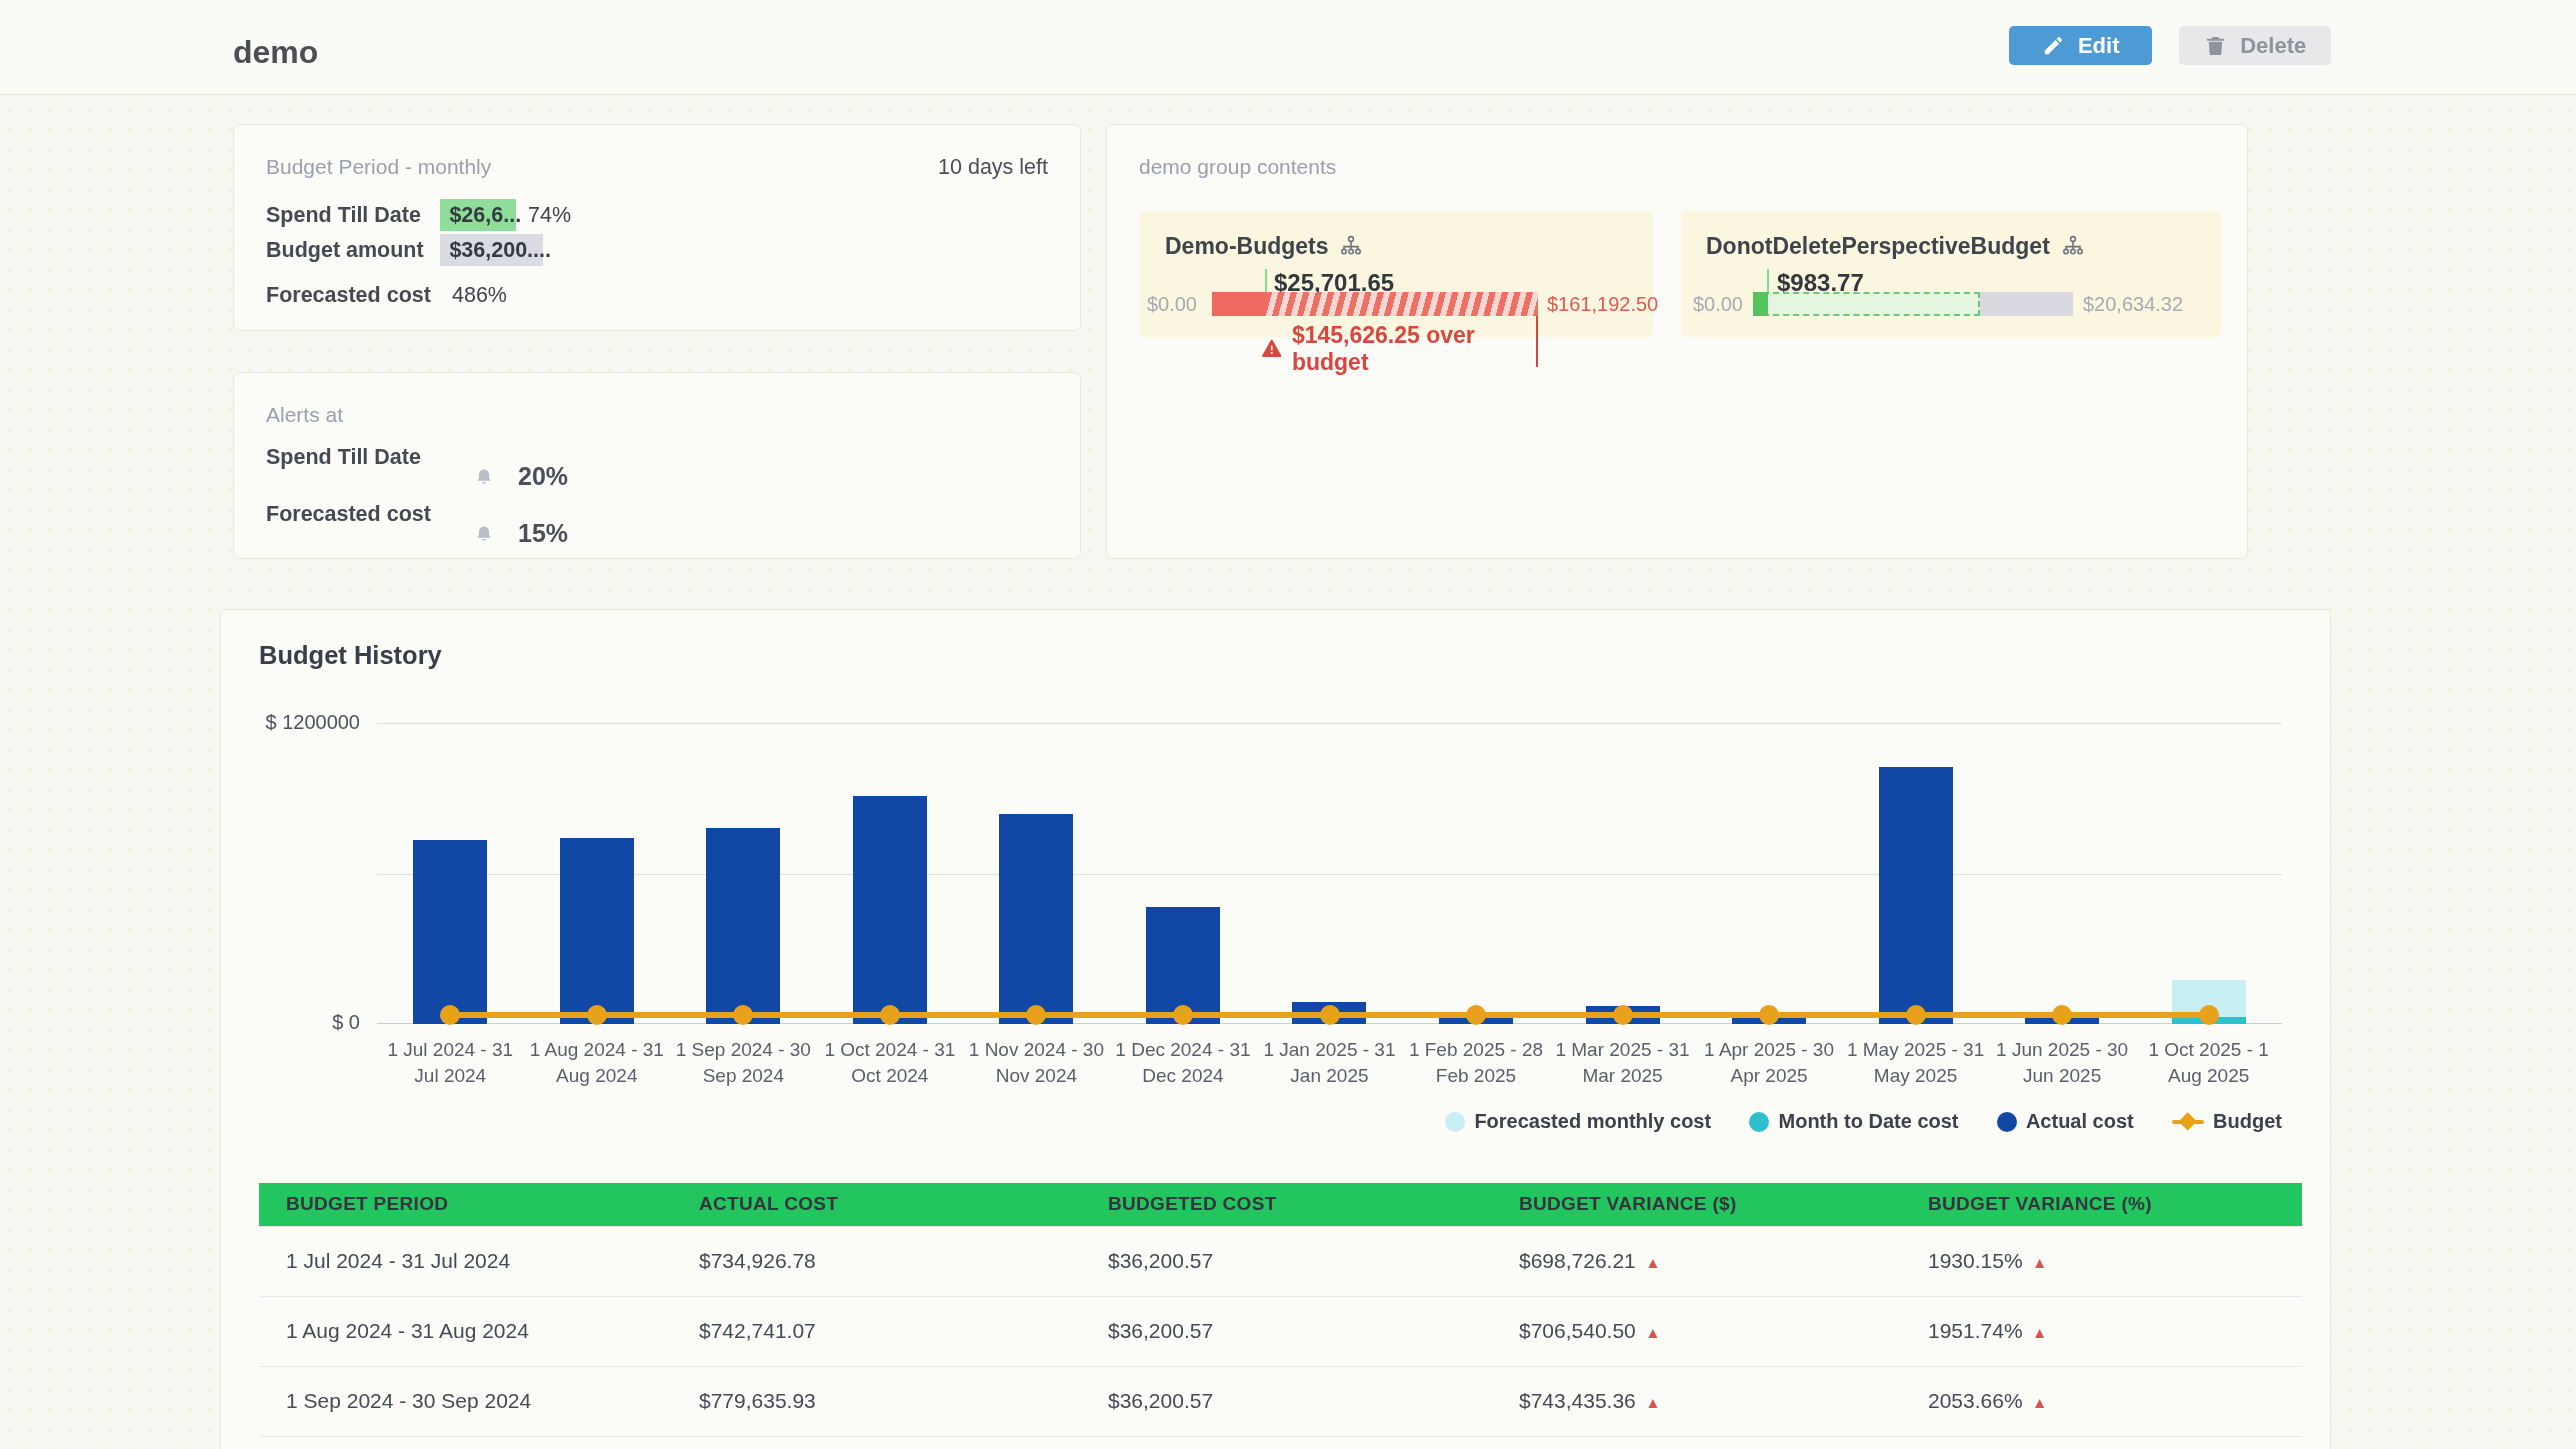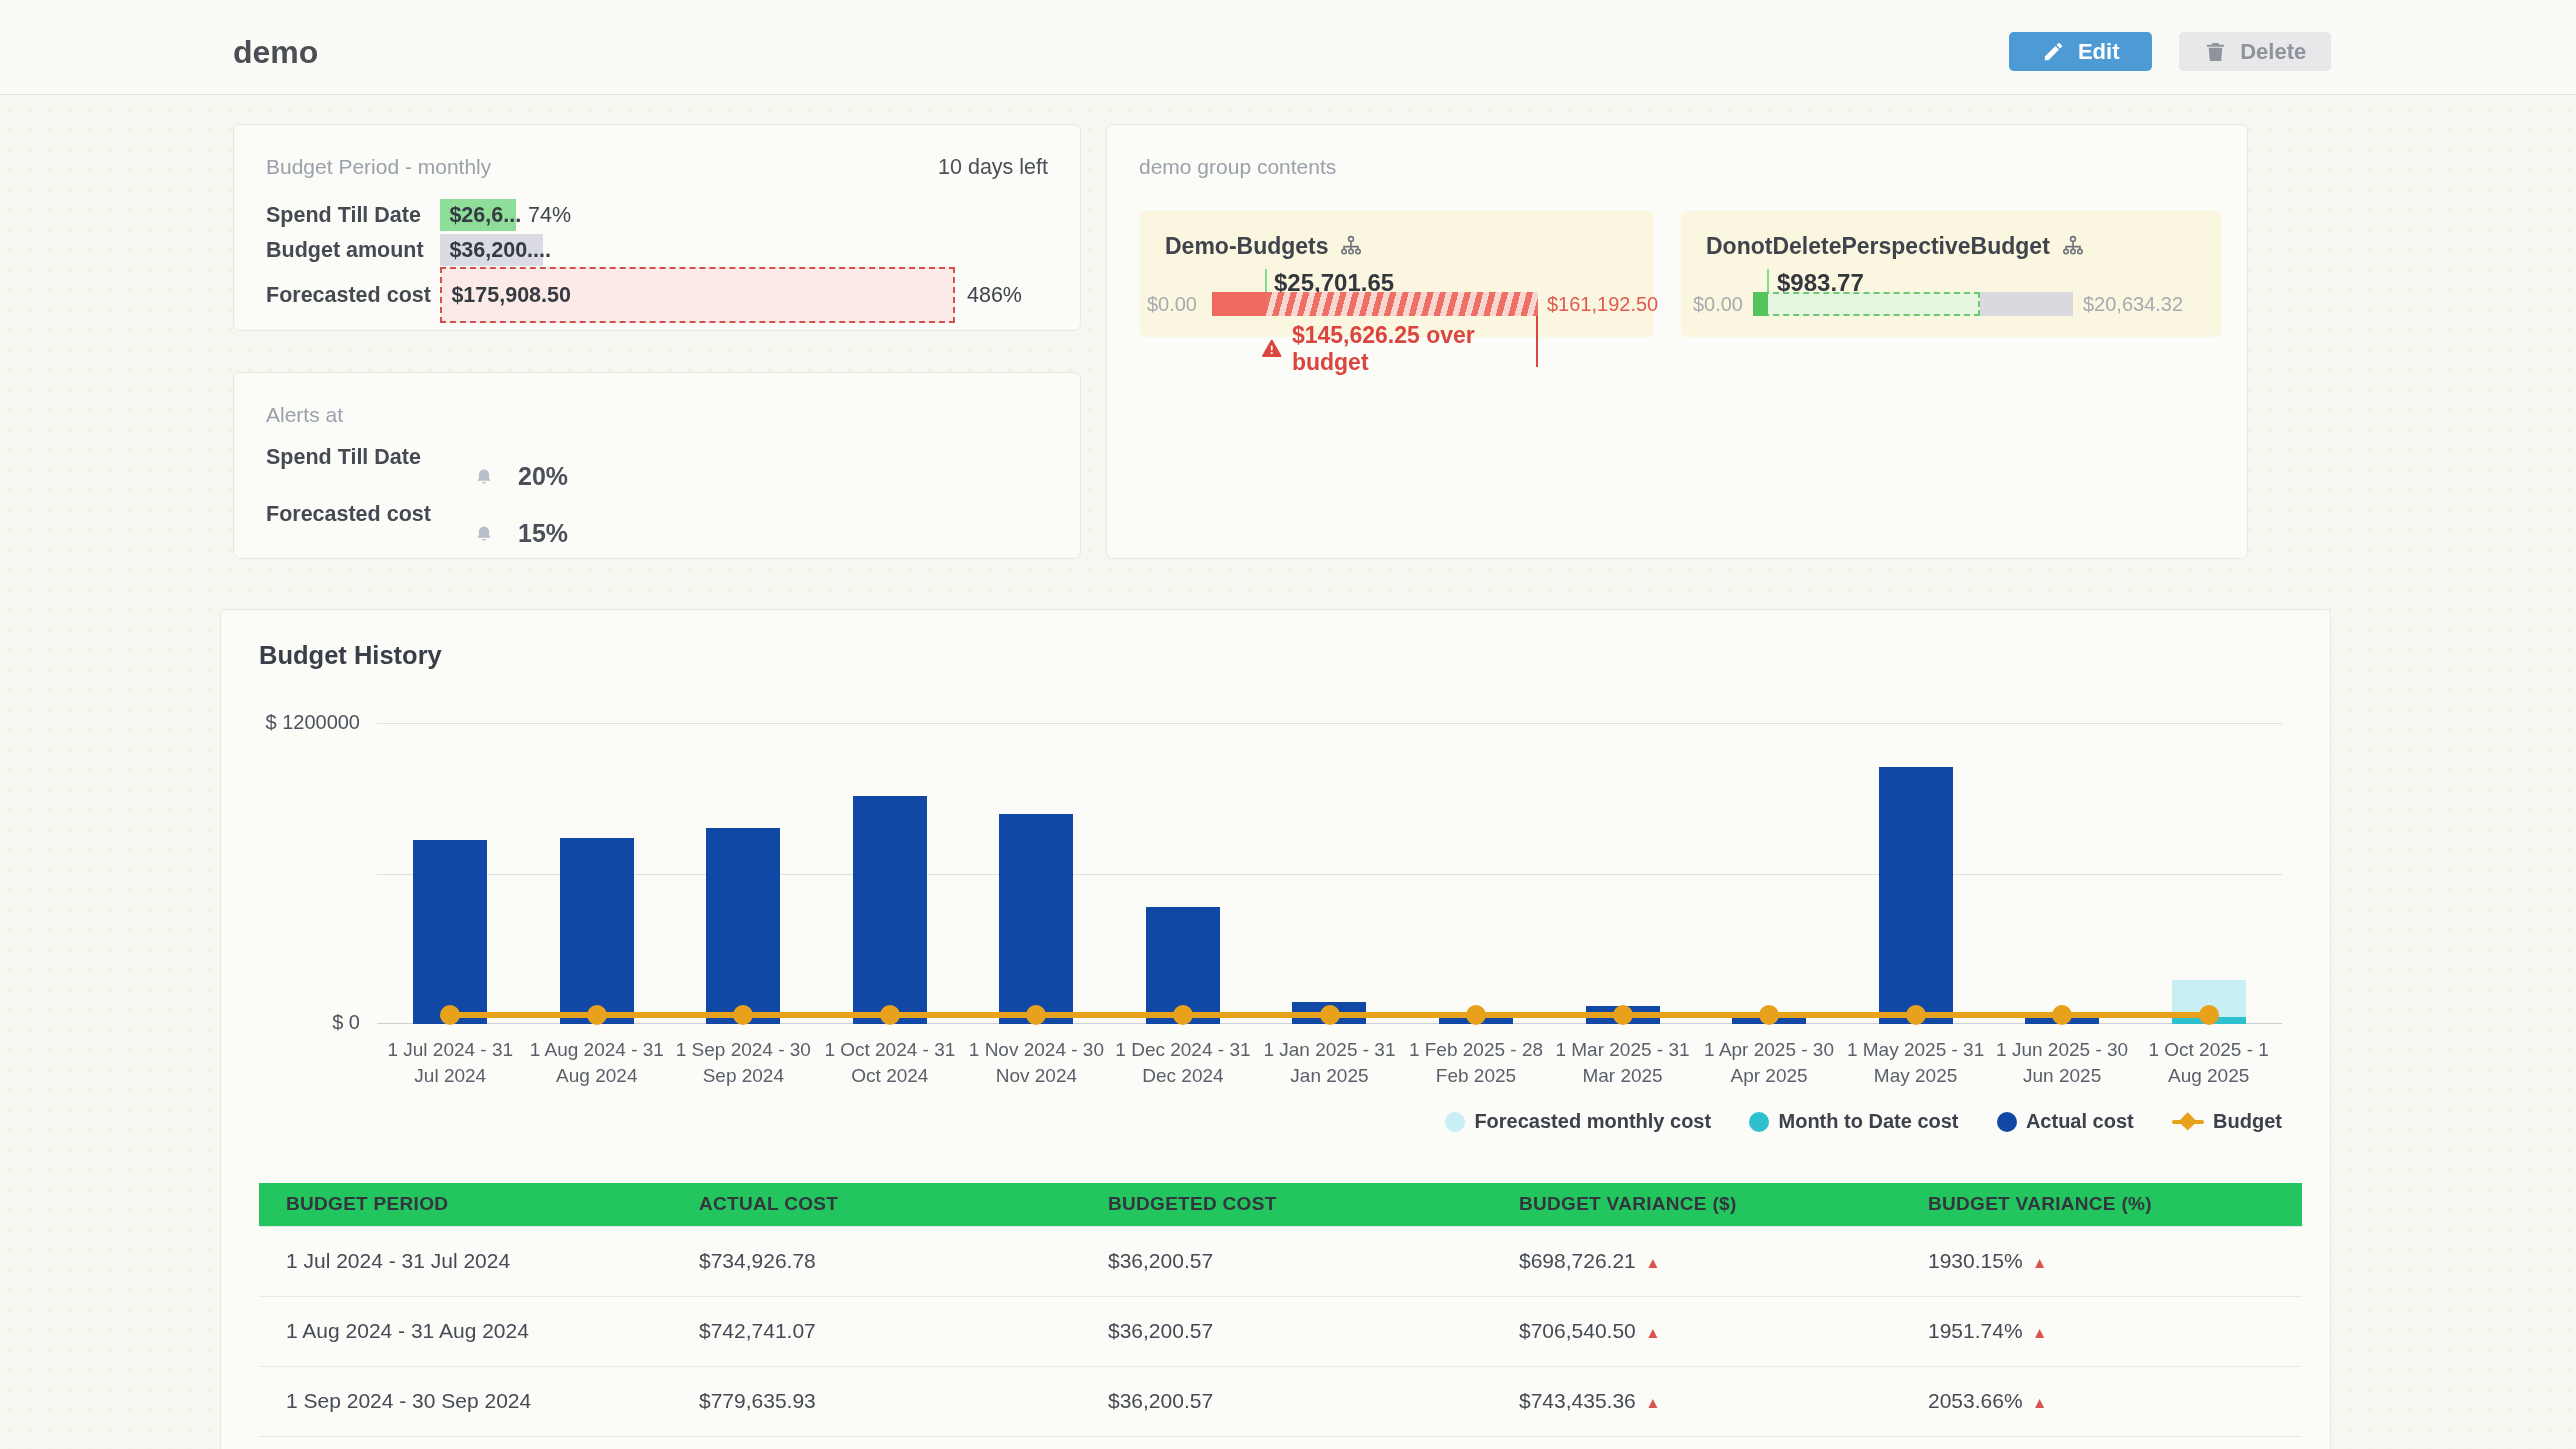--- a/index.html
+++ b/index.html
@@ -13,21 +13,21 @@
   }
   
   .app-header {
     position:absolute; left:0; top:0; width:2576px; height:95px;
     background:#fafaf6; border-bottom:1.3px solid #e5e5e0;
   }
   .page-title {
     position:absolute; left:233px; top:34px;
     font-size:32px; font-weight:700; color:#4b4e55;
   }
-  .header-actions { position:absolute; right:245px; top:32px; display:flex; gap:27px; }
+  .header-actions { position:absolute; right:245px; top:26px; display:flex; gap:27px; }
   .btn {
     height:39px; border:none; border-radius:4.7px; display:flex; align-items:center;
     justify-content:center; gap:13.4px; font-size:22px; font-weight:600; cursor:pointer;
     font-family:"Liberation Sans", sans-serif;
   }
   .btn-edit { width:143px; background:#4e9ad5; color:#ffffff; }
   .btn-delete { width:152px; background:#e8e8ea; color:#8f939b; }
   
   .card {
     position:absolute; background:#fbfbf8; border:1.3px solid #e8e8e3; border-radius:6.7px;
@@ -136,21 +136,20 @@
     <div class="chip-pct">74%</div>
   </div>
 
   <div class="bp-row" style="top:109px; height:32px;">
     <div class="bp-label">Budget amount</div>
     <div class="chip chip-gray">$36,200....</div>
   </div>
 
   <div class="bp-row" style="top:142px; height:56px;">
     <div class="bp-label">Forecasted cost</div>
-    <div class="chip chip-red">$175,908.50</div>
     <div class="chip-pct">486%</div>
   </div>
 </section>
 
 <section class="card" id="alerts-card">
   <div class="card-title">Alerts at</div>
   <div class="alert-row" style="top:68px; height:32px;">
     <div class="alert-label">Spend Till Date</div>
     <div class="alert-value">
       <span class="icon">

